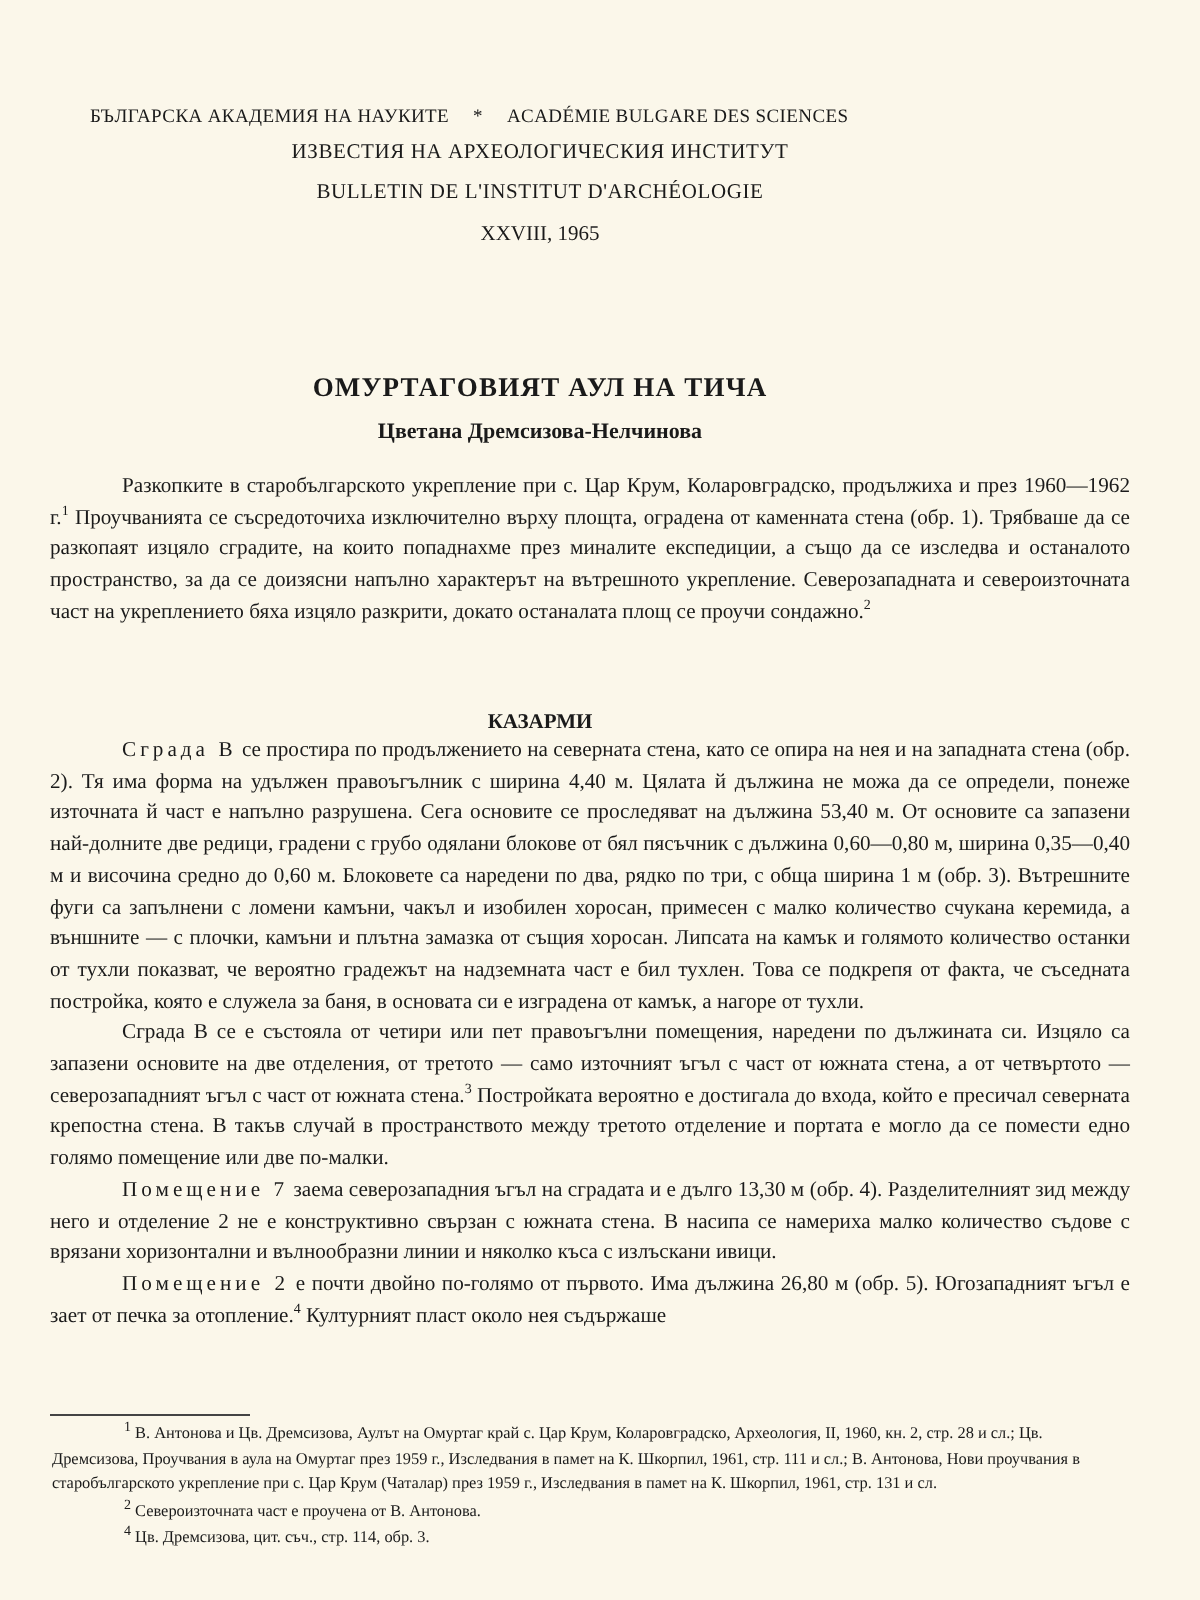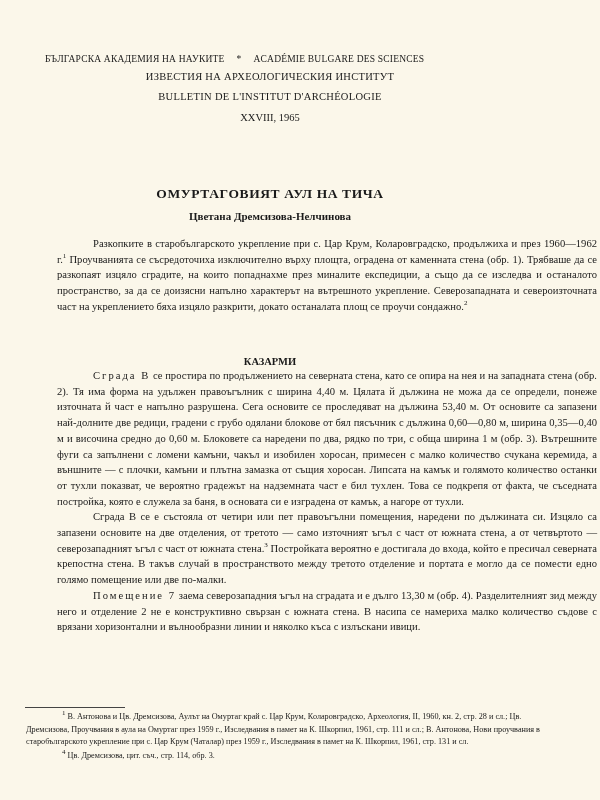--- a/index.html
+++ b/index.html
@@ -14,21 +14,21 @@
   .hdr { position: absolute; left: 0; width: 600px; text-align: center; }
   .hdr1 { top: 54px; left: 45px; width: 470px; font-size: 9.5px; letter-spacing: 0.2px; text-align: left; white-space: nowrap; }
   .hdr1 .sep { margin: 0 12px; }
   .hdr2 { top: 71px; left: -30px; font-size: 10.5px; letter-spacing: 0.3px; }
   .hdr3 { top: 91px; left: -30px; font-size: 10.5px; letter-spacing: 0.3px; }
   .hdr4 { top: 112px; left: -30px; font-size: 10.5px; }
   .title { top: 186px; left: -30px; font-size: 13.5px; font-weight: bold; letter-spacing: 0.6px; }
   .author { top: 210px; left: -30px; font-size: 11px; font-weight: bold; }
   .body-text {
     position: absolute; left: 25px; width: 540px;
-    font-size: 10.6px; line-height: 15.7px; text-align: justify; margin-left: 32px;
+    font-size: 10.6px; line-height: 15.7px; text-align: justify;
   }
   .body-text p { margin: 0; text-indent: 36px; }
   .intro { top: 236px; }
   .section { top: 356px; left: -30px; font-size: 10.5px; font-weight: bold; }
   .main { top: 368px; }
   .spaced { letter-spacing: 2px; }
   .fn-rule { position: absolute; left: 25px; top: 707px; width: 100px; height: 1px; background: #444; }
   .footnotes {
     position: absolute; left: 25px; top: 710px; width: 520px;
     font-size: 8.2px; line-height: 12.5px;
@@ -54,20 +54,22 @@
   <div class="body-text intro">
     <p><span>Разкопките в старобългарското укрепление при с. Цар Крум, Коларовградско, продължиха и през 1960—1962 г.</span><sup>1</sup><span> Проучванията се съсредоточиха изключително върху площта, оградена от каменната стена (обр. 1). Трябваше да се разкопаят изцяло сградите, на които попаднахме през миналите експедиции, а също да се изследва и останалото пространство, за да се доизясни напълно характерът на вътрешното укрепление. Северозападната и североизточната част на укреплението бяха изцяло разкрити, докато останалата площ се проучи сондажно.</span><sup>2</sup></p>
   </div>
 
   <div class="hdr section">КАЗАРМИ</div>
 
   <div class="body-text main">
     <p><span class="spaced">Сграда В</span><span> се простира по продължението на северната стена, като се опира на нея и на западната стена (обр. 2). Тя има форма на удължен правоъгълник с ширина 4,40 м. Цялата й дължина не можа да се определи, понеже източната й част е напълно разрушена. Сега основите се проследяват на дължина 53,40 м. От основите са запазени най-долните две редици, градени с грубо одялани блокове от бял пясъчник с дължина 0,60—0,80 м, ширина 0,35—0,40 м и височина средно до 0,60 м. Блоковете са наредени по два, рядко по три, с обща ширина 1 м (обр. 3). Вътрешните фуги са запълнени с ломени камъни, чакъл и изобилен хоросан, примесен с малко количество счукана керемида, а външните — с плочки, камъни и плътна замазка от същия хоросан. Липсата на камък и голямото количество останки от тухли показват, че вероятно градежът на надземната част е бил тухлен. Това се подкрепя от факта, че съседната постройка, която е служела за баня, в основата си е изградена от камък, а нагоре от тухли.</span></p>
     <p><span>Сграда В се е състояла от четири или пет правоъгълни помещения, наредени по дължината си. Изцяло са запазени основите на две отделения, от третото — само източният ъгъл с част от южната стена, а от четвъртото — северозападният ъгъл с част от южната стена.</span><sup>3</sup><span> Постройката вероятно е достигала до входа, който е пресичал северната крепостна стена. В такъв случай в пространството между третото отделение и портата е могло да се помести едно голямо помещение или две по-малки.</span></p>
     <p><span class="spaced">Помещение 7</span><span> заема северозападния ъгъл на сградата и е дълго 13,30 м (обр. 4). Разделителният зид между него и отделение 2 не е конструктивно свързан с южната стена. В насипа се намериха малко количество съдове с врязани хоризонтални и вълнообразни линии и няколко къса с излъскани ивици.</span></p>
+    <p><span class="spaced">Помещение 2</span><span> е почти двойно по-голямо от първото. Има дължина 26,80 м (обр. 5). Югозападният ъгъл е зает от печка за отопление.</span><sup>4</sup><span> Културният пласт около нея съдържаше</span></p>
   </div>
 
   <div class="fn-rule"></div>
   <div class="footnotes">
     <p><sup>1</sup> <span>В. Антонова и Цв. Дремсизова, Аулът на Омуртаг край с. Цар Крум, Коларовградско, Археология, II, 1960, кн. 2, стр. 28 и сл.; Цв. Дремсизова, Проучвания в аула на Омуртаг през 1959 г., Изследвания в памет на К. Шкорпил, 1961, стр. 111 и сл.; В. Антонова, Нови проучвания в старобългарското укрепление при с. Цар Крум (Чаталар) през 1959 г., Изследвания в памет на К. Шкорпил, 1961, стр. 131 и сл.</span></p>
+    <p><sup>2</sup> <span>Североизточната част е проучена от В. Антонова.</span></p>
     <p><sup>4</sup> <span>Цв. Дремсизова, цит. съч., стр. 114, обр. 3.</span></p>
   </div>
 </div>
 
 </body></html>

